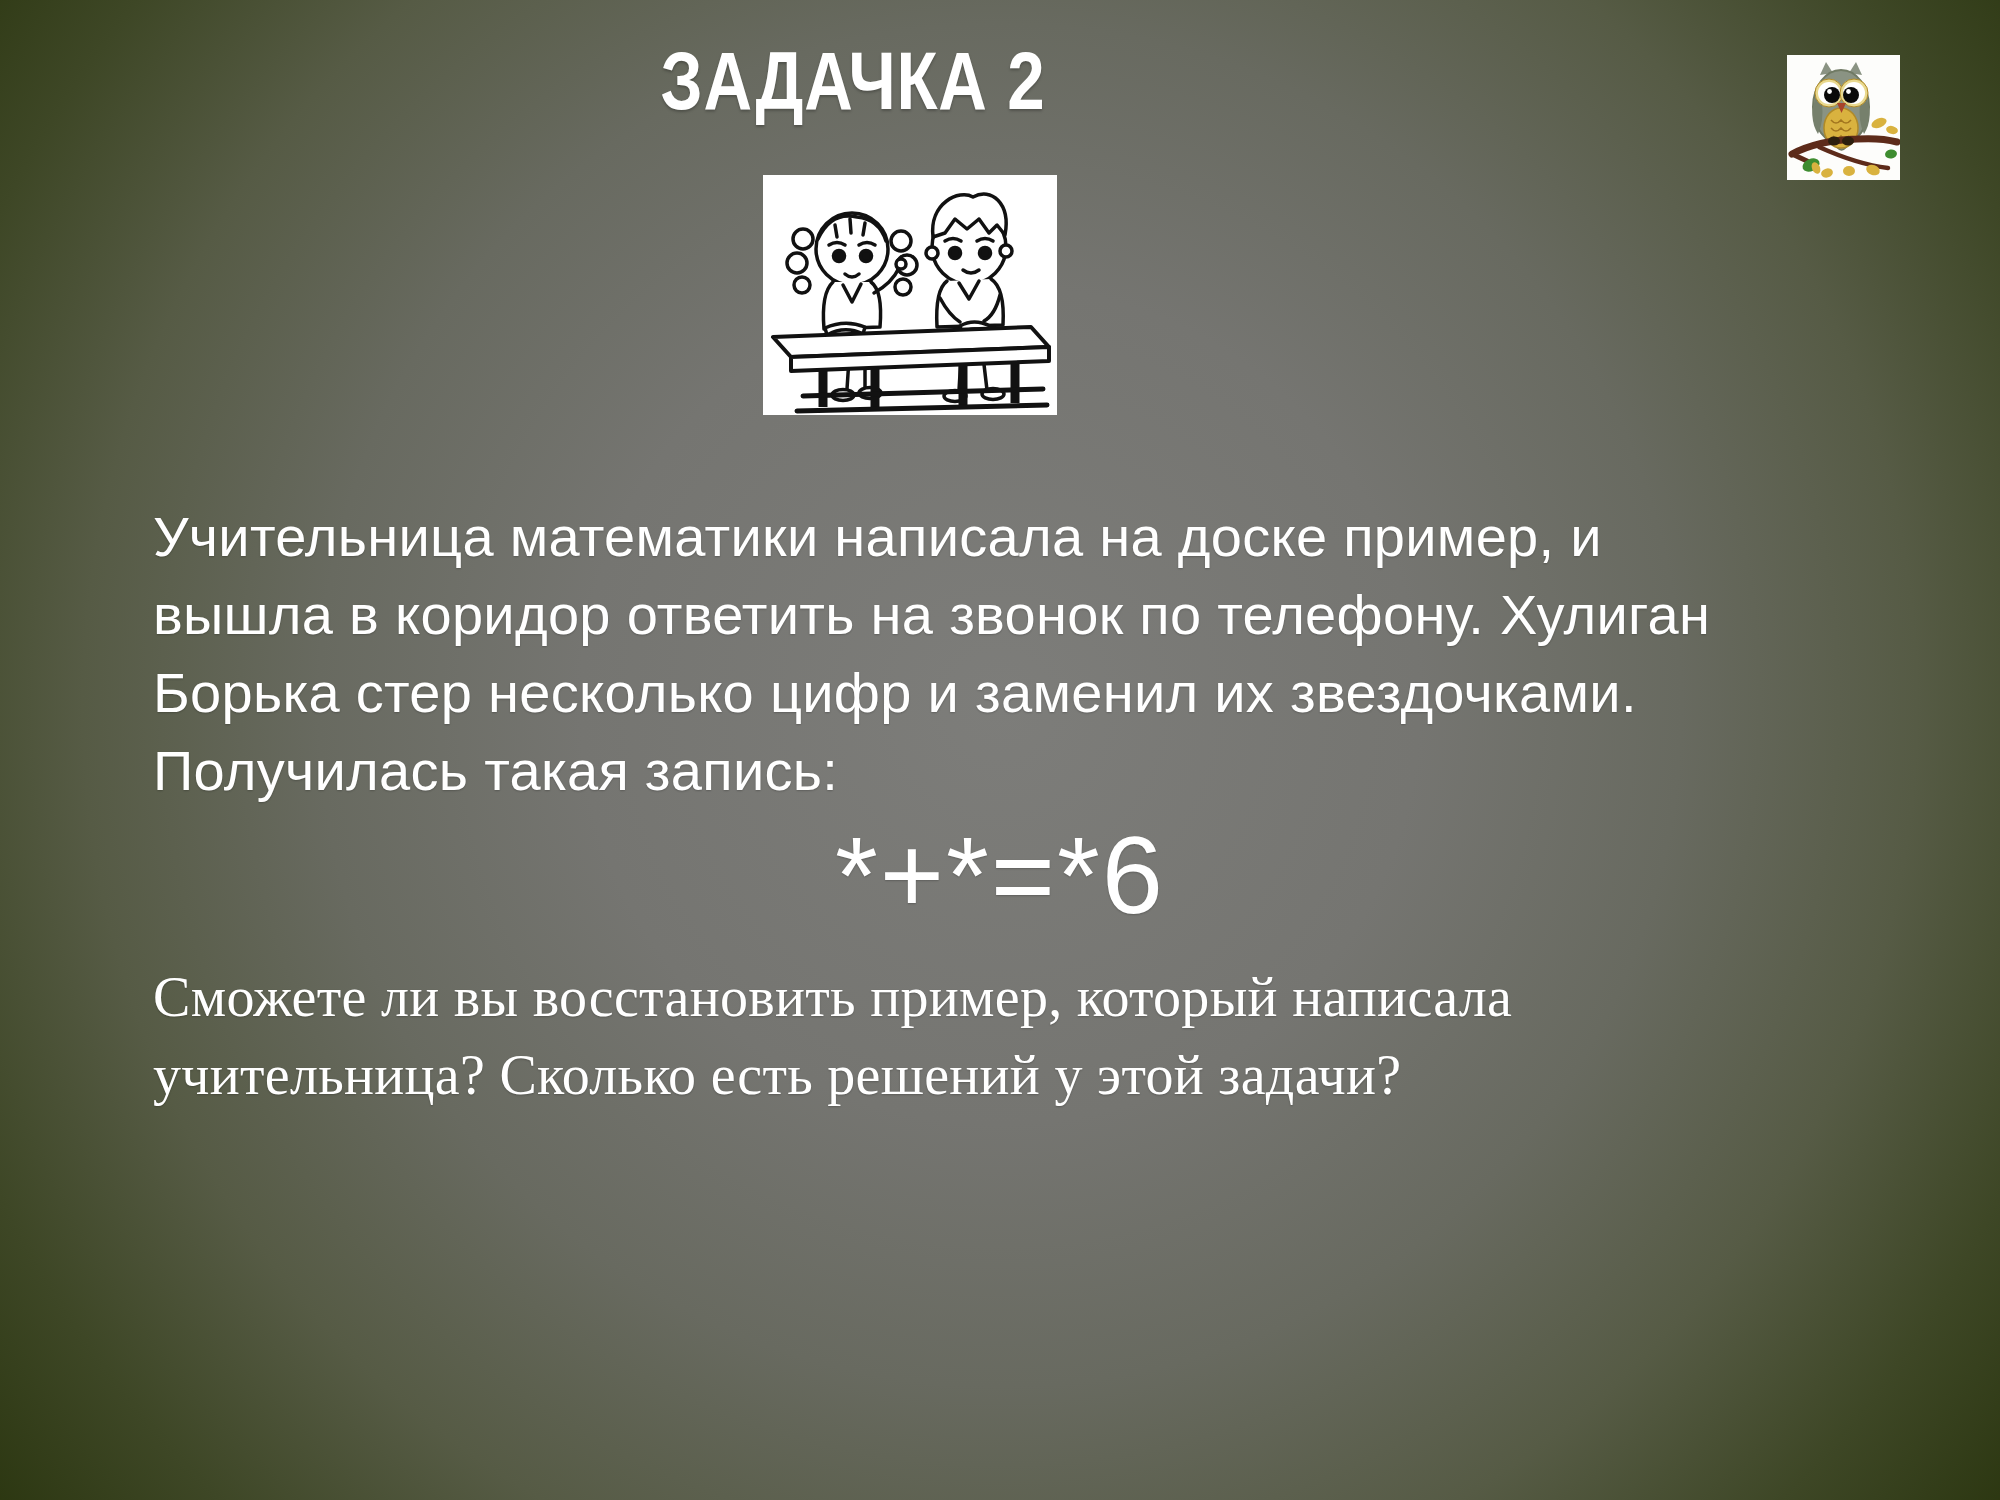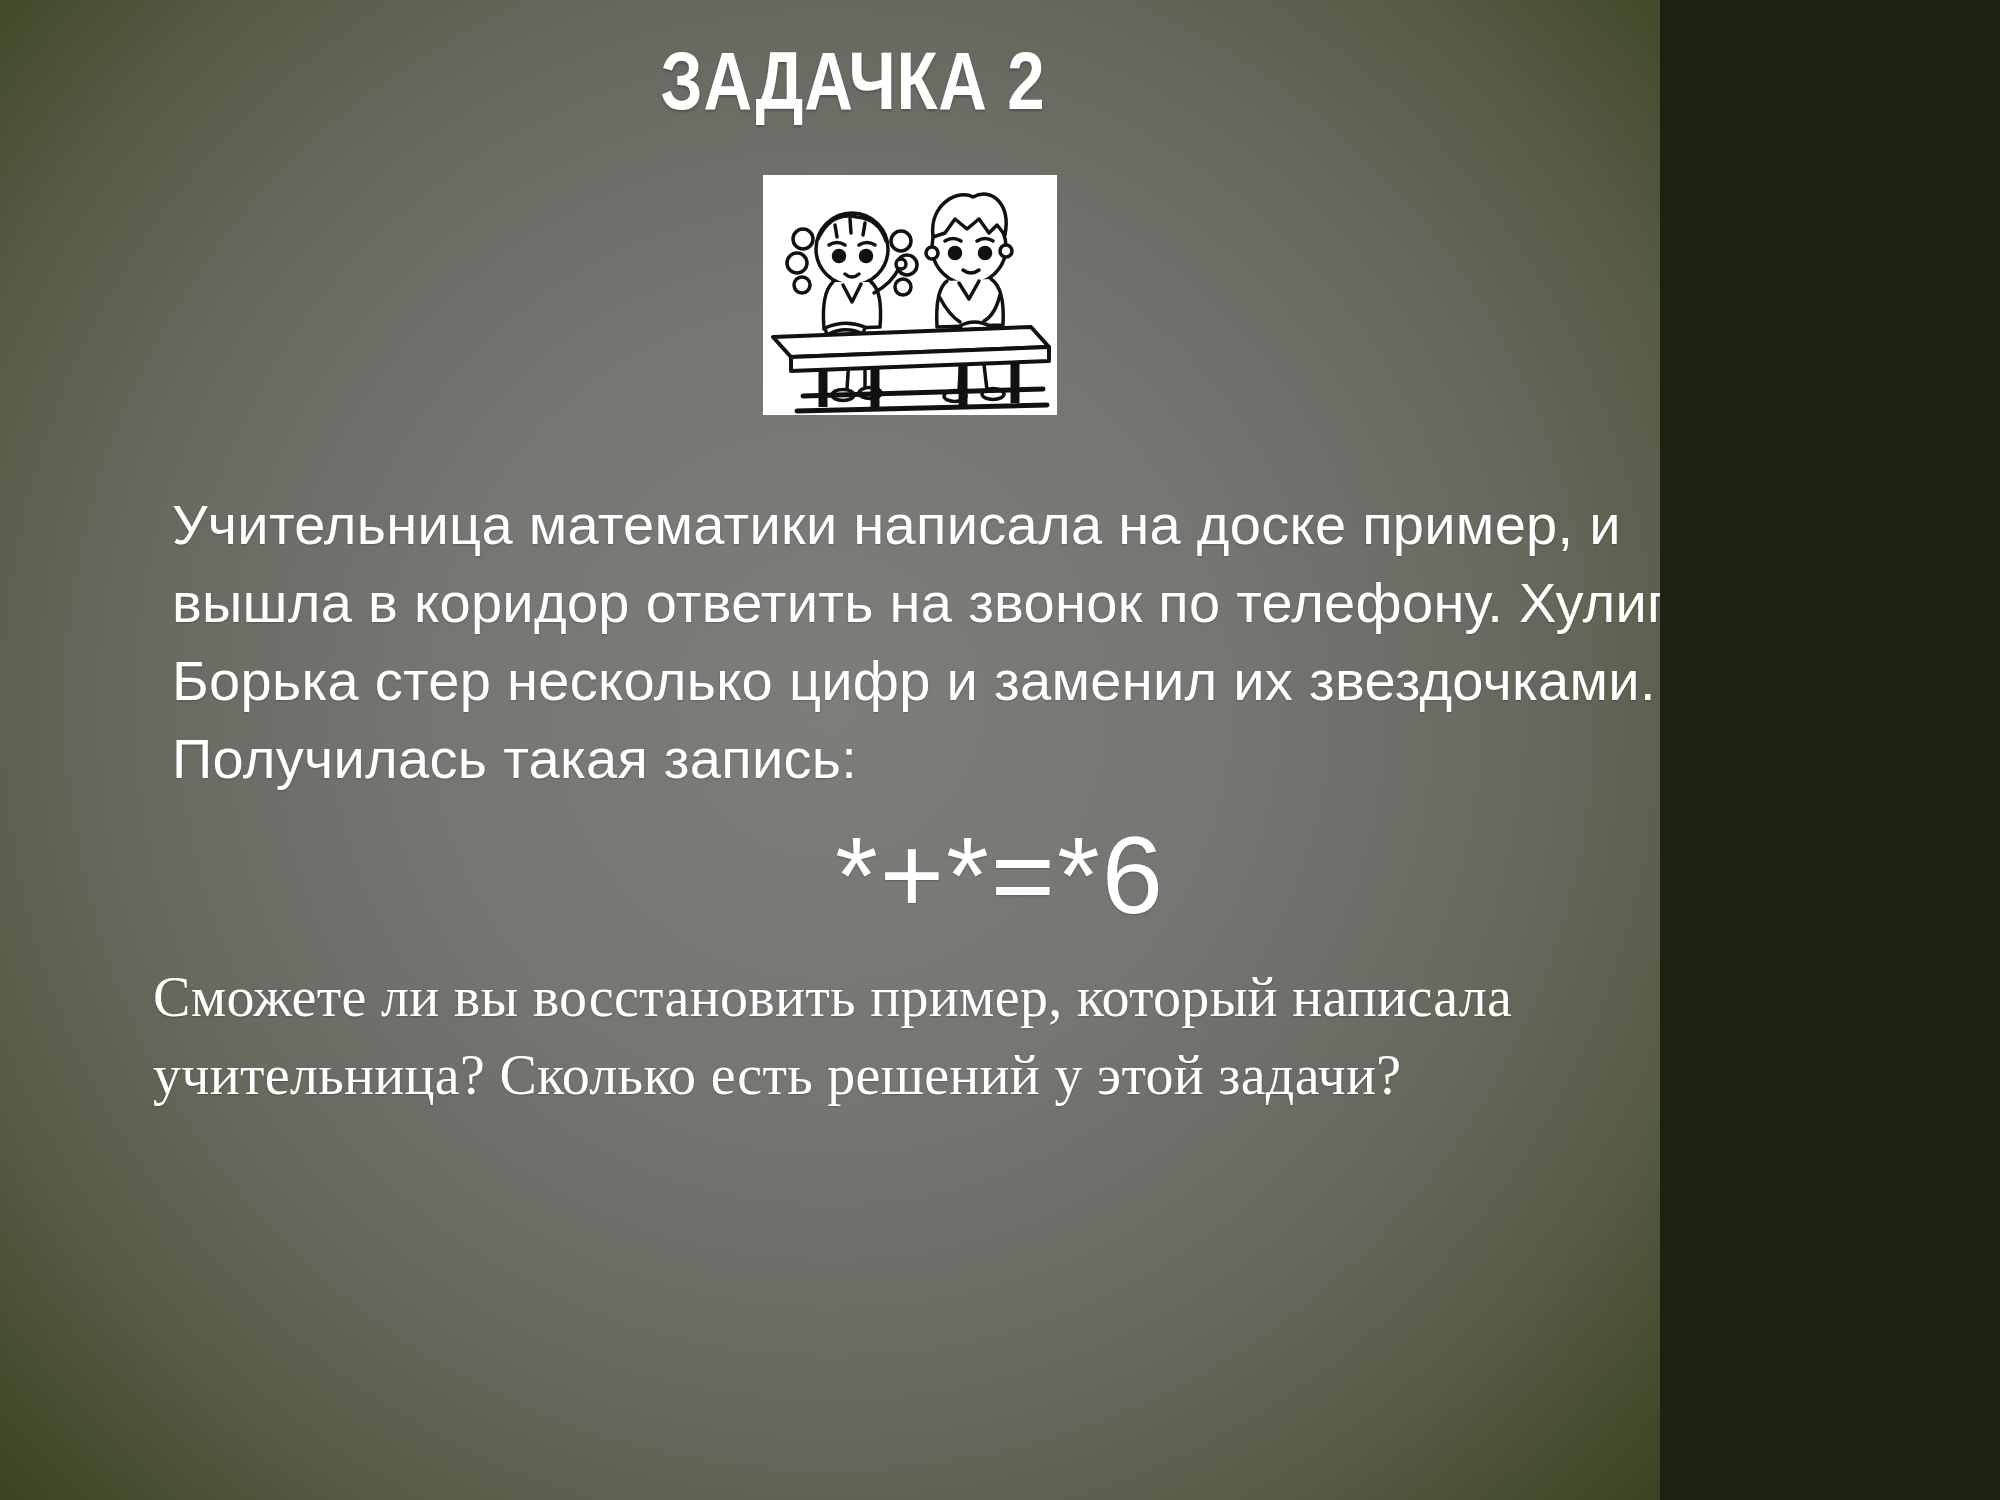--- a/index.html
+++ b/index.html
@@ -2,21 +2,21 @@
 <html><head>
 <meta charset="utf-8">
 <style>
   html, body {
     margin: 0;
     padding: 0;
     background: #1c2210;
   }
   .slide {
     position: relative;
-    width: 1660px;
+    width: 2000px;
     height: 1500px;
     overflow: hidden;
     font-family: "Liberation Sans", "DejaVu Sans", sans-serif;
     background: radial-gradient(circle 1310px at 50% 47%,
                 #7d7d7a 0%,
                 #757571 32%,
                 #686a60 52%,
                 #565b45 70%,
                 #3e4726 85%,
                 #2c3711 98%);
@@ -55,21 +55,21 @@
     position: absolute;
     left: 153px;
     width: 1760px;
     font-size: 56px;
     line-height: 78px;
     white-space: pre-line;
     letter-spacing: 0.3px;
     color: #ffffff;
     text-shadow: 0 1px 2px rgba(0,0,0,0.22);
   }
-  .para-problem { top: 486px; margin-left: 19px; }
+  .para-problem { top: 498px; }
   .para-question { top: 958px; font-family: Liberation Serif, serif; }
   .equation {
     position: absolute;
     left: 0;
     top: 812px;
     width: 2000px;
     text-align: center;
     font-size: 110px;
     line-height: 1.15;
     letter-spacing: 2px;

